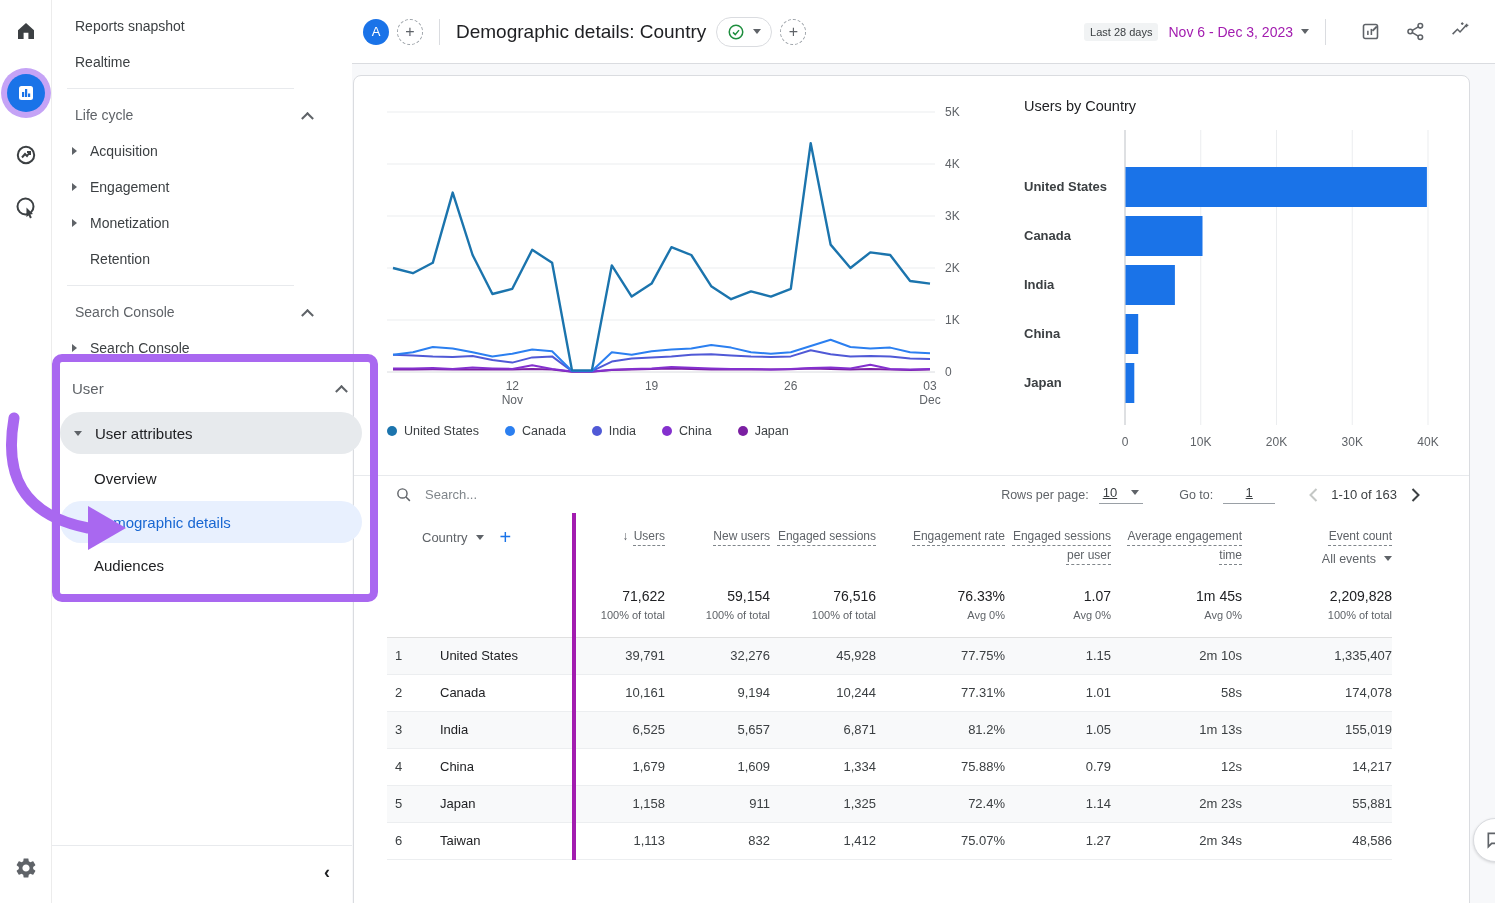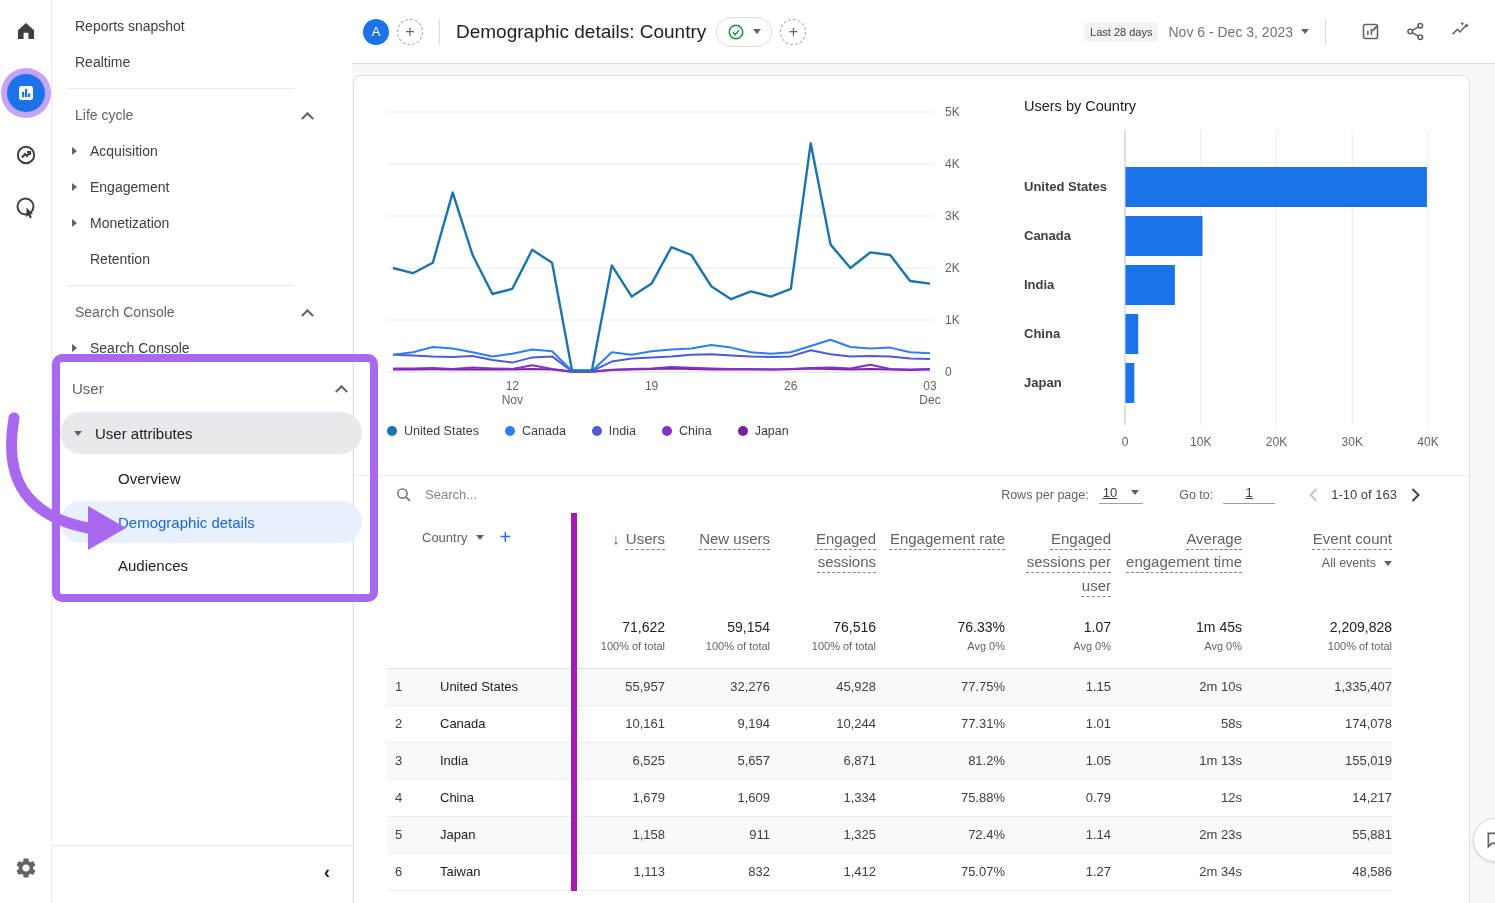--- a/index.html
+++ b/index.html
@@ -35,21 +35,21 @@
   .nav-divider { border:none; border-top:1px solid #e8eaed; margin:8px 58px 8px 15px; }
 
   
   .user-sec { position:absolute; left:8px; top:366px; width:302px; z-index:45; }
   .us-head { height:44px; display:flex; align-items:center; padding:0 16px 0 12px;
     font-size:15px; color:#5f6368; cursor:pointer; }
   .us-head .chev-up { margin-left:auto; }
   .us-parent { height:42px; display:flex; align-items:center; background:#e7eaed; border-radius:21px;
     font-size:15px; font-weight:500; color:#202124; cursor:pointer; margin:2px 0; }
   .us-parent .tri-down { margin:0 13px 0 14px; }
-  .us-child { height:45px; display:flex; align-items:center; padding-left:58px;
+  .us-child { height:45px; display:flex; align-items:center; padding-left:34px;
     font-size:15px; color:#202124; cursor:pointer; }
   .us-child.selected { height:42px; background:#e8f0fe; border-radius:21px; color:#1967d2; font-weight:500; }
 
   .nav-bottom { position:absolute; bottom:0; left:0; right:0; height:58px; border-top:1px solid #e8eaed; }
   .collapse-btn { position:absolute; right:22px; top:16px; font-size:18px; color:#202124; cursor:pointer;
     font-weight:bold; }
 
   
   .anno-box { position:absolute; left:52px; top:354px; width:326px; height:248px;
     border:8px solid #a968f0; border-radius:10px; z-index:40; pointer-events:none; }
@@ -63,21 +63,21 @@
     font-size:13px; display:flex; align-items:center; justify-content:center; cursor:pointer; flex:0 0 auto; }
   .dashed-plus { width:26px; height:26px; border-radius:50%; border:1px dashed #9aa0a6; color:#5f6368;
     font-size:16px; display:flex; align-items:center; justify-content:center; cursor:pointer; margin-left:8px; flex:0 0 auto; }
   .vdiv { width:1px; height:26px; background:#dadce0; margin:0 16px; flex:0 0 auto; }
   .page-title { font-size:19px; color:#202124; white-space:nowrap; }
   .title-pill { display:flex; align-items:center; gap:8px; border:1px solid #dadce0; border-radius:16px;
     padding:5px 10px; margin-left:10px; cursor:pointer; }
   .right-group { margin-left:auto; display:flex; align-items:center; }
   .range-badge { background:#f1f3f4; color:#3c4043; font-size:11px; font-weight:normal;
     padding:3px 6px; border-radius:3px; }
-  .date-text { font-size:14px; color:#737373; margin:0 8px 0 10px; cursor:pointer; }
+  .date-text { font-size:14px; color:#a21caf; margin:0 8px 0 10px; cursor:pointer; }
   .hdr-icons { display:flex; align-items:center; gap:24px; margin-left:18px; }
   .hdr-icons svg { width:21px; height:21px; cursor:pointer; }
 
   .content { flex:1; background:#f7f8fa; padding:11px 25px 0 1px; min-height:0; }
   .card { background:#fff; border:1px solid #dadce0; border-radius:8px; height:860px;
     padding:22px 32px 0 33px; }
 
   
   .charts-row { display:flex; }
   .chart-section { display:flex; flex-direction:column; }
@@ -101,24 +101,24 @@
   .pag .goto-val { width:52px; justify-content:center; }
   .pag-chev { width:24px; height:24px; display:flex; align-items:center; justify-content:center; cursor:pointer; }
   .range-text { font-size:13px; color:#3c4043; margin:0 6px; }
 
   
   table { border-collapse:collapse; table-layout:fixed; width:1005px; margin-top:0; }
   col.c-rank{width:35px} col.c-country{width:152px} col.c1{width:91px} col.c2{width:105px}
   col.c3{width:106px} col.c4{width:129px} col.c5{width:106px} col.c6{width:131px} col.c7{width:150px}
   thead th { vertical-align:top; padding-top:14px; font-weight:normal; text-align:right; }
   th.country-h { text-align:left; }
-  th:nth-child(2), td:nth-child(2) { border-right:6px solid #a21caf; }
+  th:nth-child(2), td:nth-child(2) { border-right:4px solid #a21caf; }
   .dim-head { display:flex; align-items:center; gap:8px; font-size:13px; color:#5f6368; cursor:pointer; }
   .plus-btn { color:#1a73e8; font-size:20px; font-weight:normal; margin-left:8px; cursor:pointer; line-height:1; }
-  .mh { font-size:15px; color:#5f6368; line-height:1.55; cursor:pointer; }
+  .mh { font-size:12px; color:#5f6368; line-height:1.55; cursor:pointer; }
   .mh .lbl { text-decoration:underline dashed #80868b 1px; text-underline-offset:5px; }
   .mh .sort { text-decoration:none; color:#5f6368; margin-right:2px; }
   .sub-select { font-size:12.5px; color:#5f6368; margin-top:6px; display:flex; justify-content:flex-end;
     align-items:center; gap:8px; cursor:pointer; }
   tr.totals td { padding:22px 0 16px 0; text-align:right; border-bottom:1px solid #e0e0e0; }
   .tot-val { font-size:14px; color:#202124; font-weight:500; }
   .tot-sub { font-size:11px; color:#5f6368; margin-top:5px; }
   tbody tr.datarow { height:37px; border-bottom:1px solid #eceef0; }
   tbody tr.datarow:nth-child(odd) { background:#f8f9fa; }
   td.rank { font-size:13px; color:#3c4043; padding-left:8px; }
@@ -463,21 +463,21 @@
                 <td>
                   <div class="tot-val">2,209,828</div>
                   <div class="tot-sub">100% of total</div>
                 </td>
               </tr>
           </thead>
           <tbody id="table-body">
               <tr class="datarow">
                 <td class="rank">1</td>
                 <td class="cname">United States</td>
-                <td class="num">55,957</td>
+                <td class="num">39,791</td>
                 <td class="num">32,276</td>
                 <td class="num">45,928</td>
                 <td class="num">77.75%</td>
                 <td class="num">1.15</td>
                 <td class="num">2m 10s</td>
                 <td class="num">1,335,407</td>
               </tr>
               <tr class="datarow">
                 <td class="rank">2</td>
                 <td class="cname">Canada</td>

